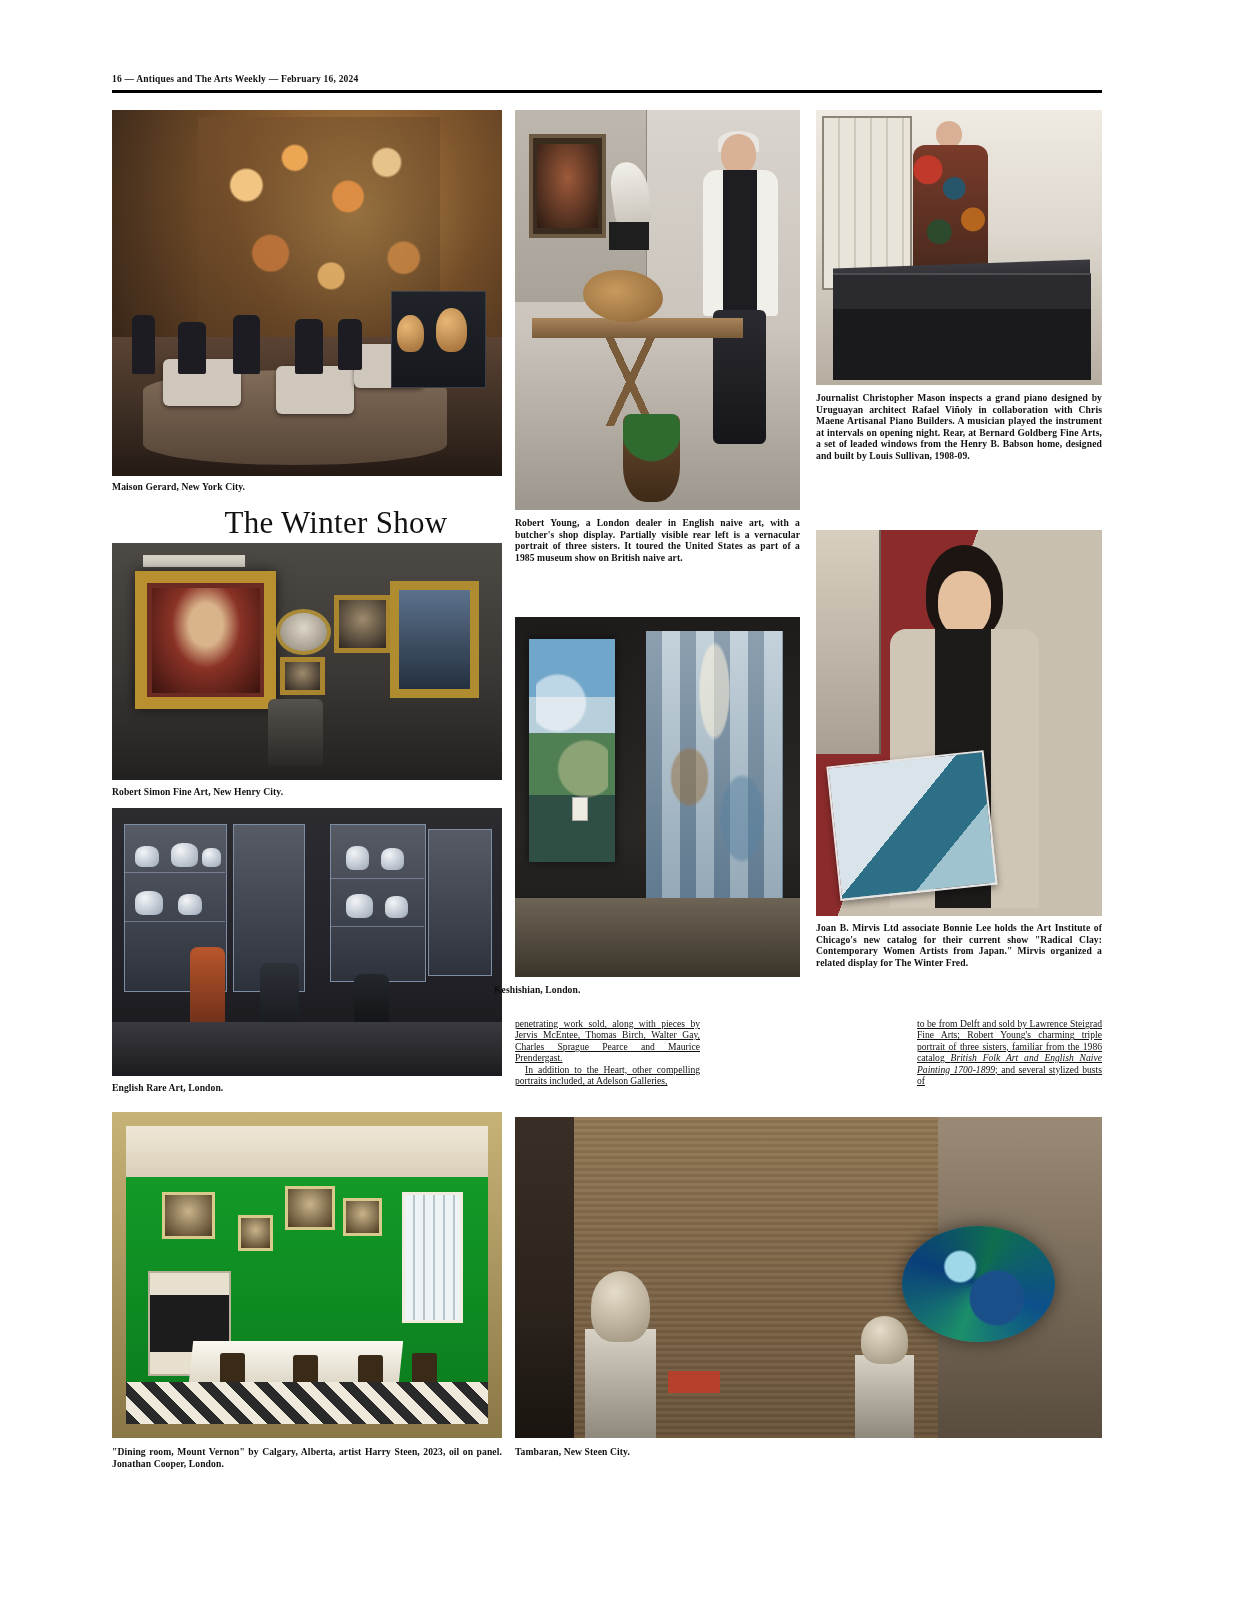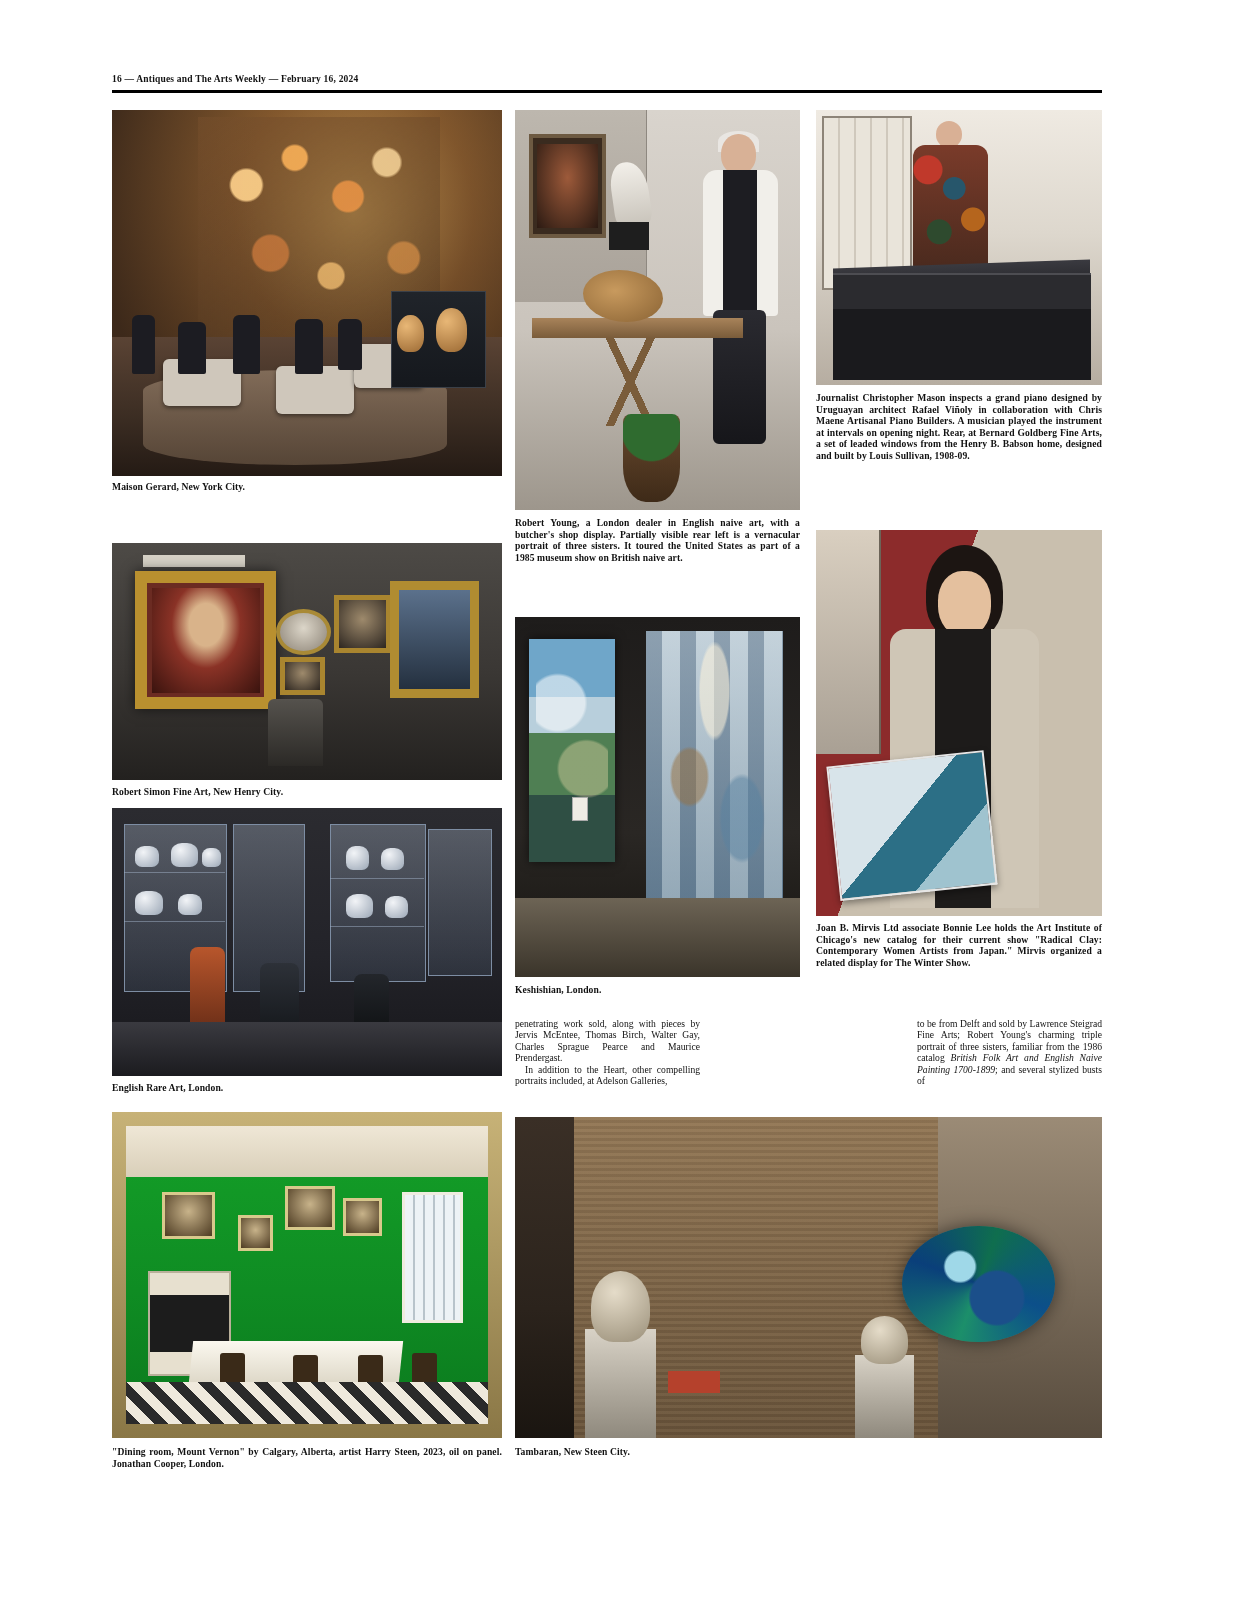--- a/index.html
+++ b/index.html
@@ -77,20 +77,21 @@
 
   
   .bodycol {
     position: absolute;
     font-family: "Liberation Serif", serif;
     font-size: 9.6px;
     line-height: 11.4px;
     text-align: justify;
     color: #111;
     hyphens: auto;
+    text-decoration: underline;
   }
   .bodycol .indent { text-indent: 10px; display: block; }
   .bodycol i { font-style: italic; }
 
   
 
   
   .ph-maison .sky {
     position:absolute; inset:0;
     background:
@@ -477,20 +478,21 @@
       <div class="fig" style="left:47%; top:57%; width:7%; height:15%;"></div>
       <div class="fig" style="left:58%; top:57%; width:6%; height:14%;"></div>
       <div class="fig" style="left:5%; top:56%; width:6%; height:16%;"></div>
       <div class="cabinet"></div>
       <div class="vase" style="right:9%; top:54%; width:8%; height:12%;"></div>
       <div class="vase" style="right:20%; top:56%; width:7%; height:10%;"></div>
     </div>
   </div>
   <div class="caption" style="left:112px; top:481px; width:390px;">Maison Gerard, New York City.</div>
 
+  <div class="headline" style="left:166px; top:505px; width:340px; text-align:center;">The Winter Show</div>
 
   <div class="photo ph-simon" style="left:112px; top:543px; width:390px; height:237px;">
     <div class="inner">
       <div class="bg"></div>
       <div class="label"></div>
       <div class="goldframe"></div>
       <div class="oval"></div>
       <div class="smallframe" style="left:43%; top:48%; width:9%; height:12%;"></div>
       <div class="smallframe" style="left:57%; top:22%; width:12%; height:20%;"></div>
       <div class="smallframe" style="left:72%; top:20%; width:7%; height:10%;"></div>
@@ -573,21 +575,21 @@
 
   <div class="photo ph-kesh" style="left:515px; top:617px; width:285px; height:360px;">
     <div class="inner">
       <div class="bg"></div>
       <div class="tap-left"></div>
       <div class="tap-right"></div>
       <div class="switch"></div>
       <div class="floor"></div>
     </div>
   </div>
-  <div class="caption" style="left:515px; top:984px; width:285px;">Keshishian, London.</div>
+  <div class="caption" style="left:494px; top:984px; width:285px;">Keshishian, London.</div>
 
   <div class="photo ph-piano" style="left:816px; top:110px; width:286px; height:275px;">
     <div class="inner">
       <div class="bg"></div>
       <div class="window"></div>
       <div class="man">
         <div class="head"></div>
         <div class="shirt"></div>
       </div>
       <div class="pianolid"></div>
@@ -601,21 +603,21 @@
       <div class="bg"></div>
       <div class="panel"></div>
       <div class="woman">
         <div class="hair"></div>
         <div class="face"></div>
         <div class="jacket"></div>
       </div>
       <div class="catalog"></div>
     </div>
   </div>
-  <div class="caption" style="left:816px; top:922px; width:286px;">Joan B. Mirvis Ltd associate Bonnie Lee holds the Art Institute of Chicago's new catalog for their current show "Radical Clay: Contemporary Women Artists from Japan." Mirvis organized a related display for The Winter Show.</div>
+  <div class="caption" style="left:816px; top:922px; width:286px;">Joan B. Mirvis Ltd associate Bonnie Lee holds the Art Institute of Chicago's new catalog for their current show "Radical Clay: Contemporary Women Artists from Japan." Mirvis organized a related display for The Winter Fred.</div>
 
   <div class="bodycol" style="left:515px; top:1018px; width:185px;">
     <span>penetrating work sold, along with pieces by Jervis McEntee, Thomas Birch, Walter Gay, Charles Sprague Pearce and Maurice Prendergast.</span>
     <span class="indent">In addition to the Heart, other compelling portraits included, at Adelson Galleries,</span>
   </div>
 
 
   <div class="bodycol" style="left:917px; top:1018px; width:185px;">
     <span>to be from Delft and sold by Lawrence Steigrad Fine Arts; Robert Young's charming triple portrait of three sisters, familiar from the 1986 catalog </span><i>British Folk Art and English Naive Painting 1700-1899</i><span>; and several stylized busts of</span>
   </div>

